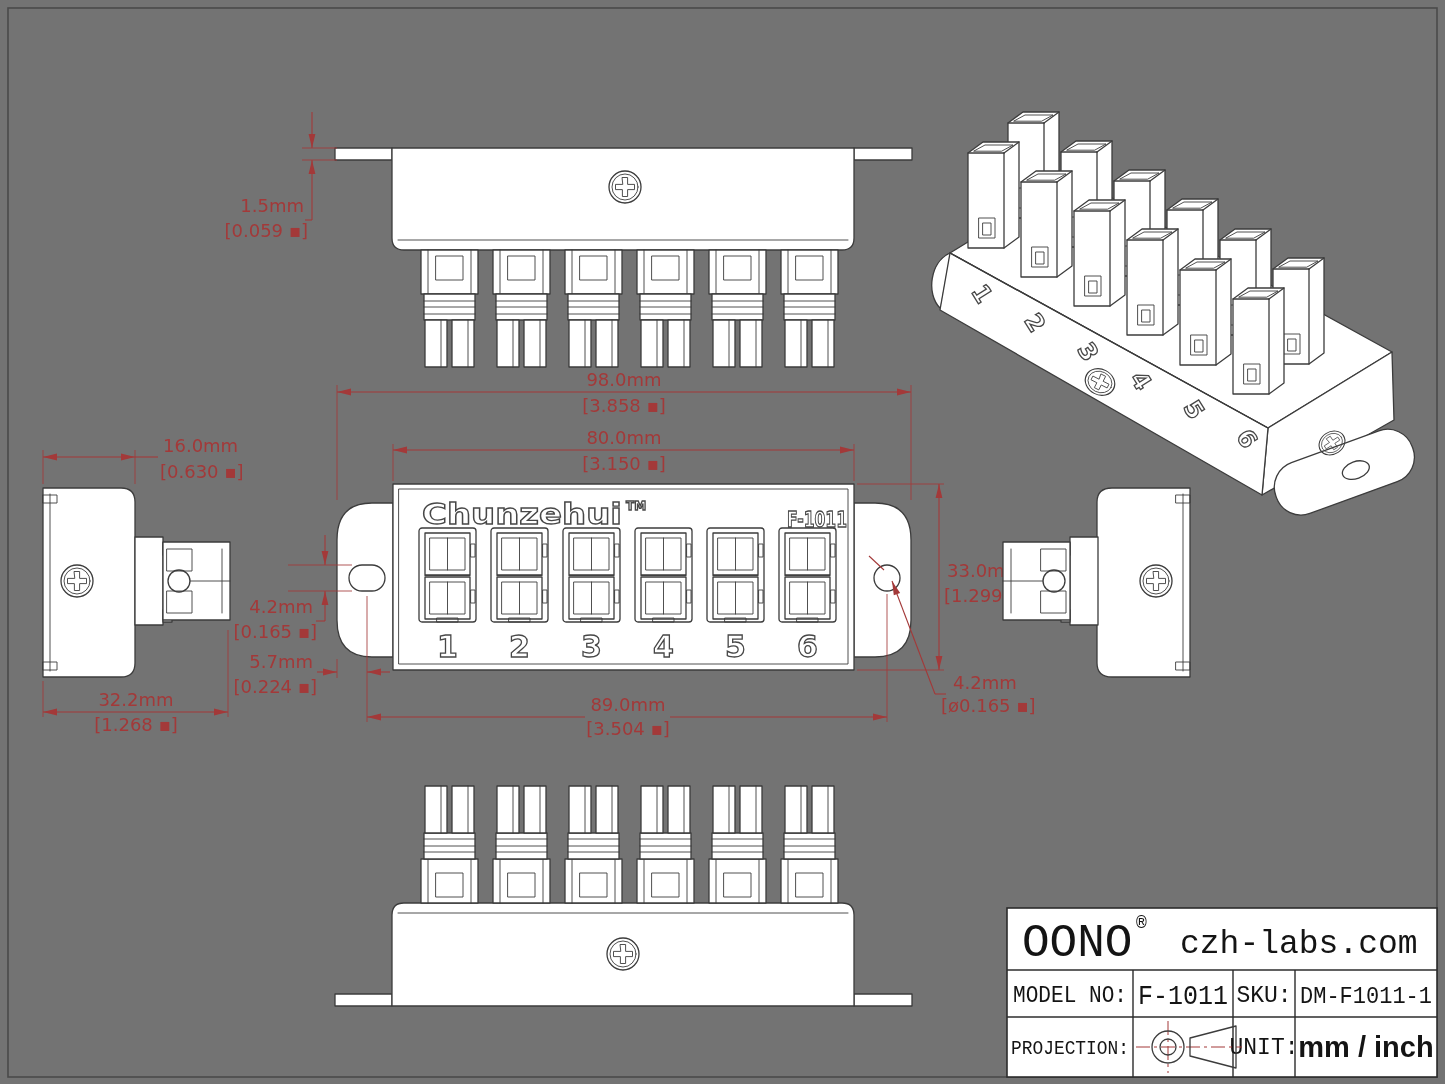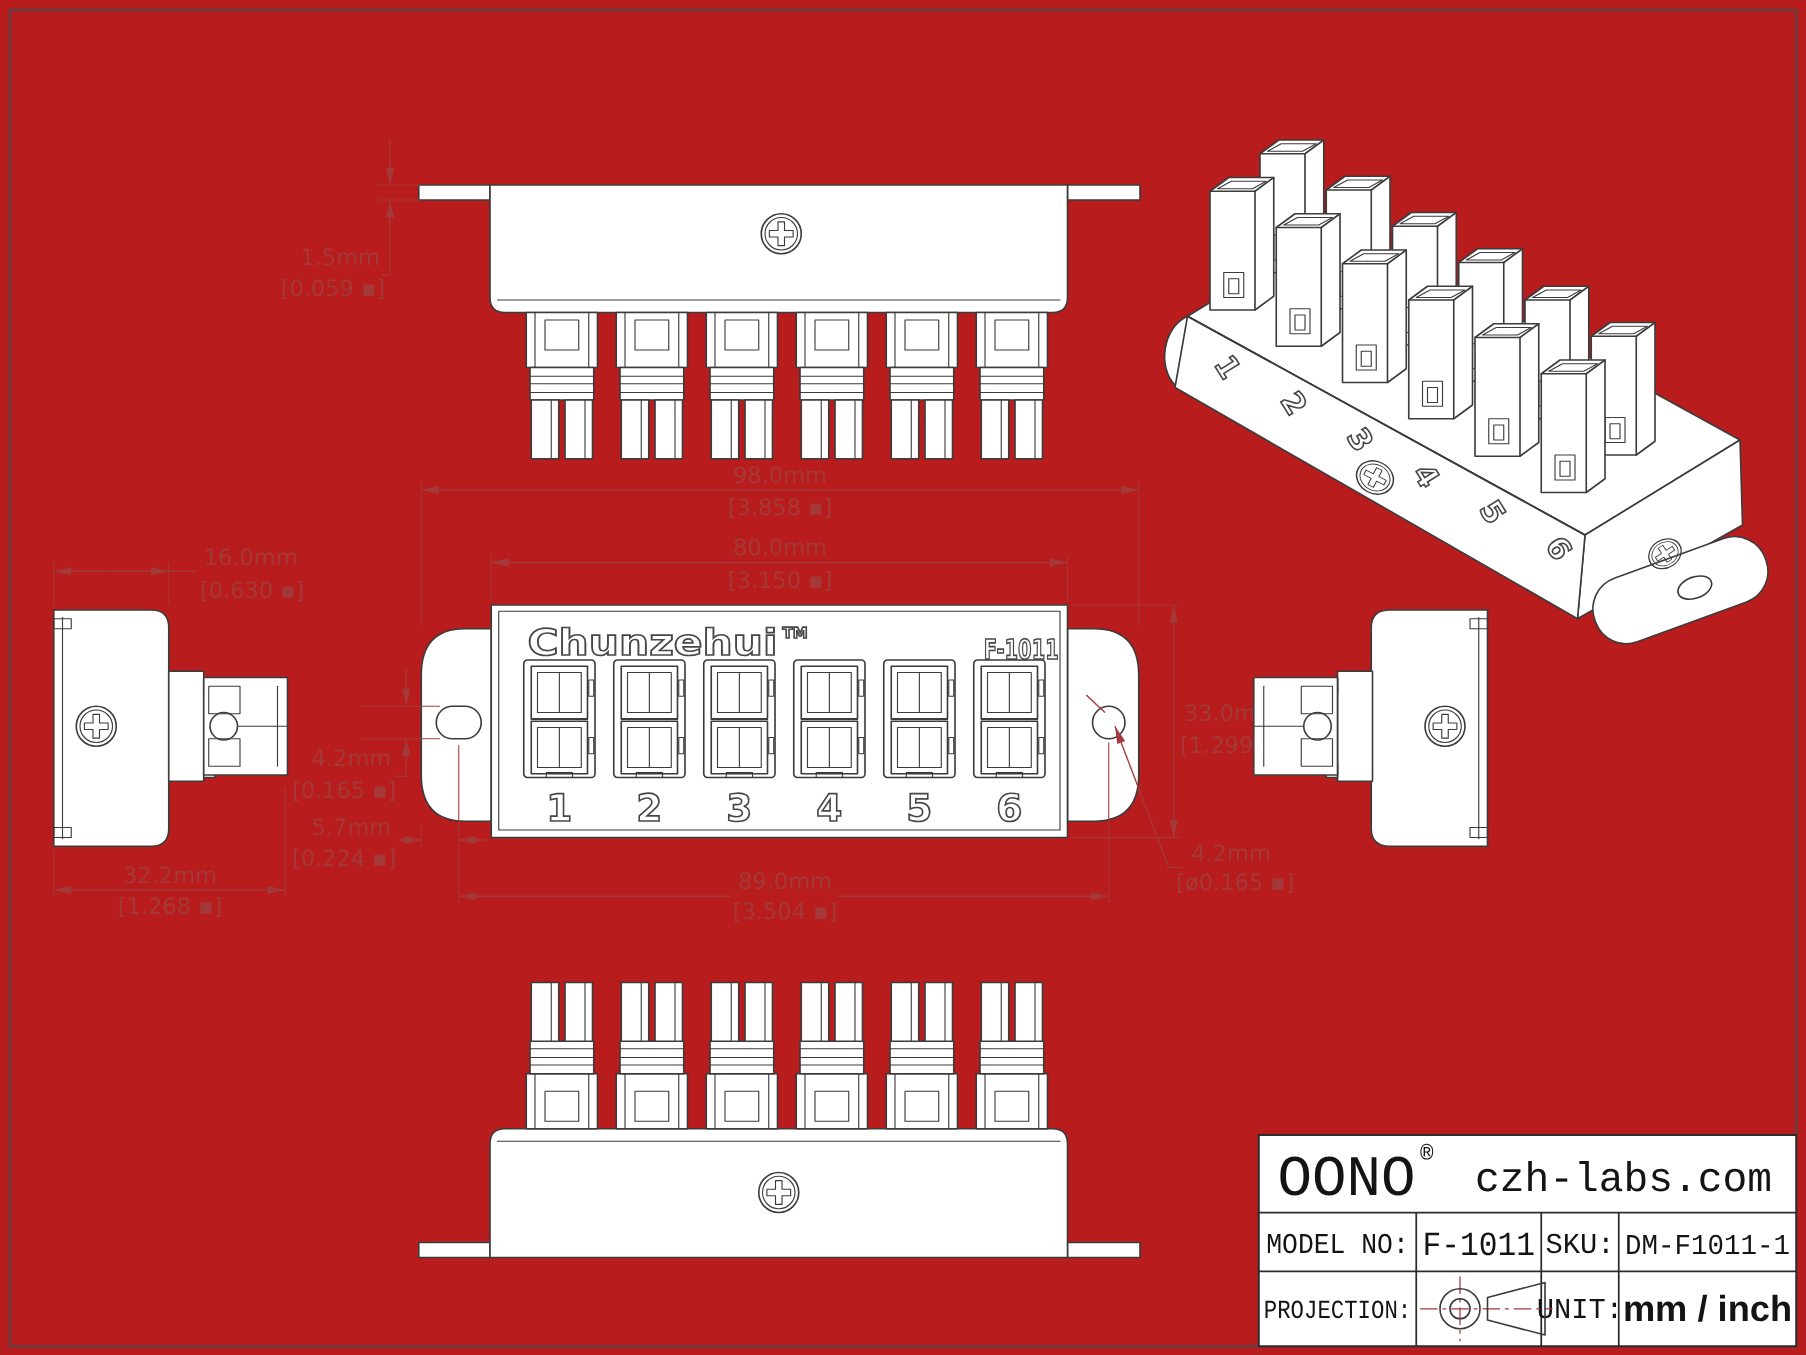--- a/index.html
+++ b/index.html
@@ -1,16 +1,16 @@
 <!DOCTYPE html>
 <html><head>
 <meta charset="utf-8">
 <style>
   html,body { margin:0; padding:0; background:#ffffff; }
-  #canvas { position:relative; width:1445px; height:1084px; background:#b91c1c;
+  #canvas { position:relative; width:1445px; height:1084px; background:#737373;
             font-family:"DejaVu Sans", sans-serif; }
   svg { position:absolute; left:0; top:0; }
 
   .ln  { fill:none; stroke:#3c3c3c; stroke-width:1.3; stroke-linejoin:round; stroke-linecap:round; }
   .lnf { fill:#ffffff; stroke:#3c3c3c; stroke-width:1.3; stroke-linejoin:round; }
   .thin{ stroke-width:0.9; }
   .dim { stroke:#a33939; stroke-width:1.1; fill:none; }
   .ext { stroke:#a33939; stroke-width:0.85; fill:none; }
   .dimtxt { fill:#a33939; font-family:"DejaVu Sans", sans-serif; font-size:18px; }
   .outl { fill:#ffffff; stroke:#474747; stroke-width:1.3; font-family:"DejaVu Sans", sans-serif; font-weight:bold; }

